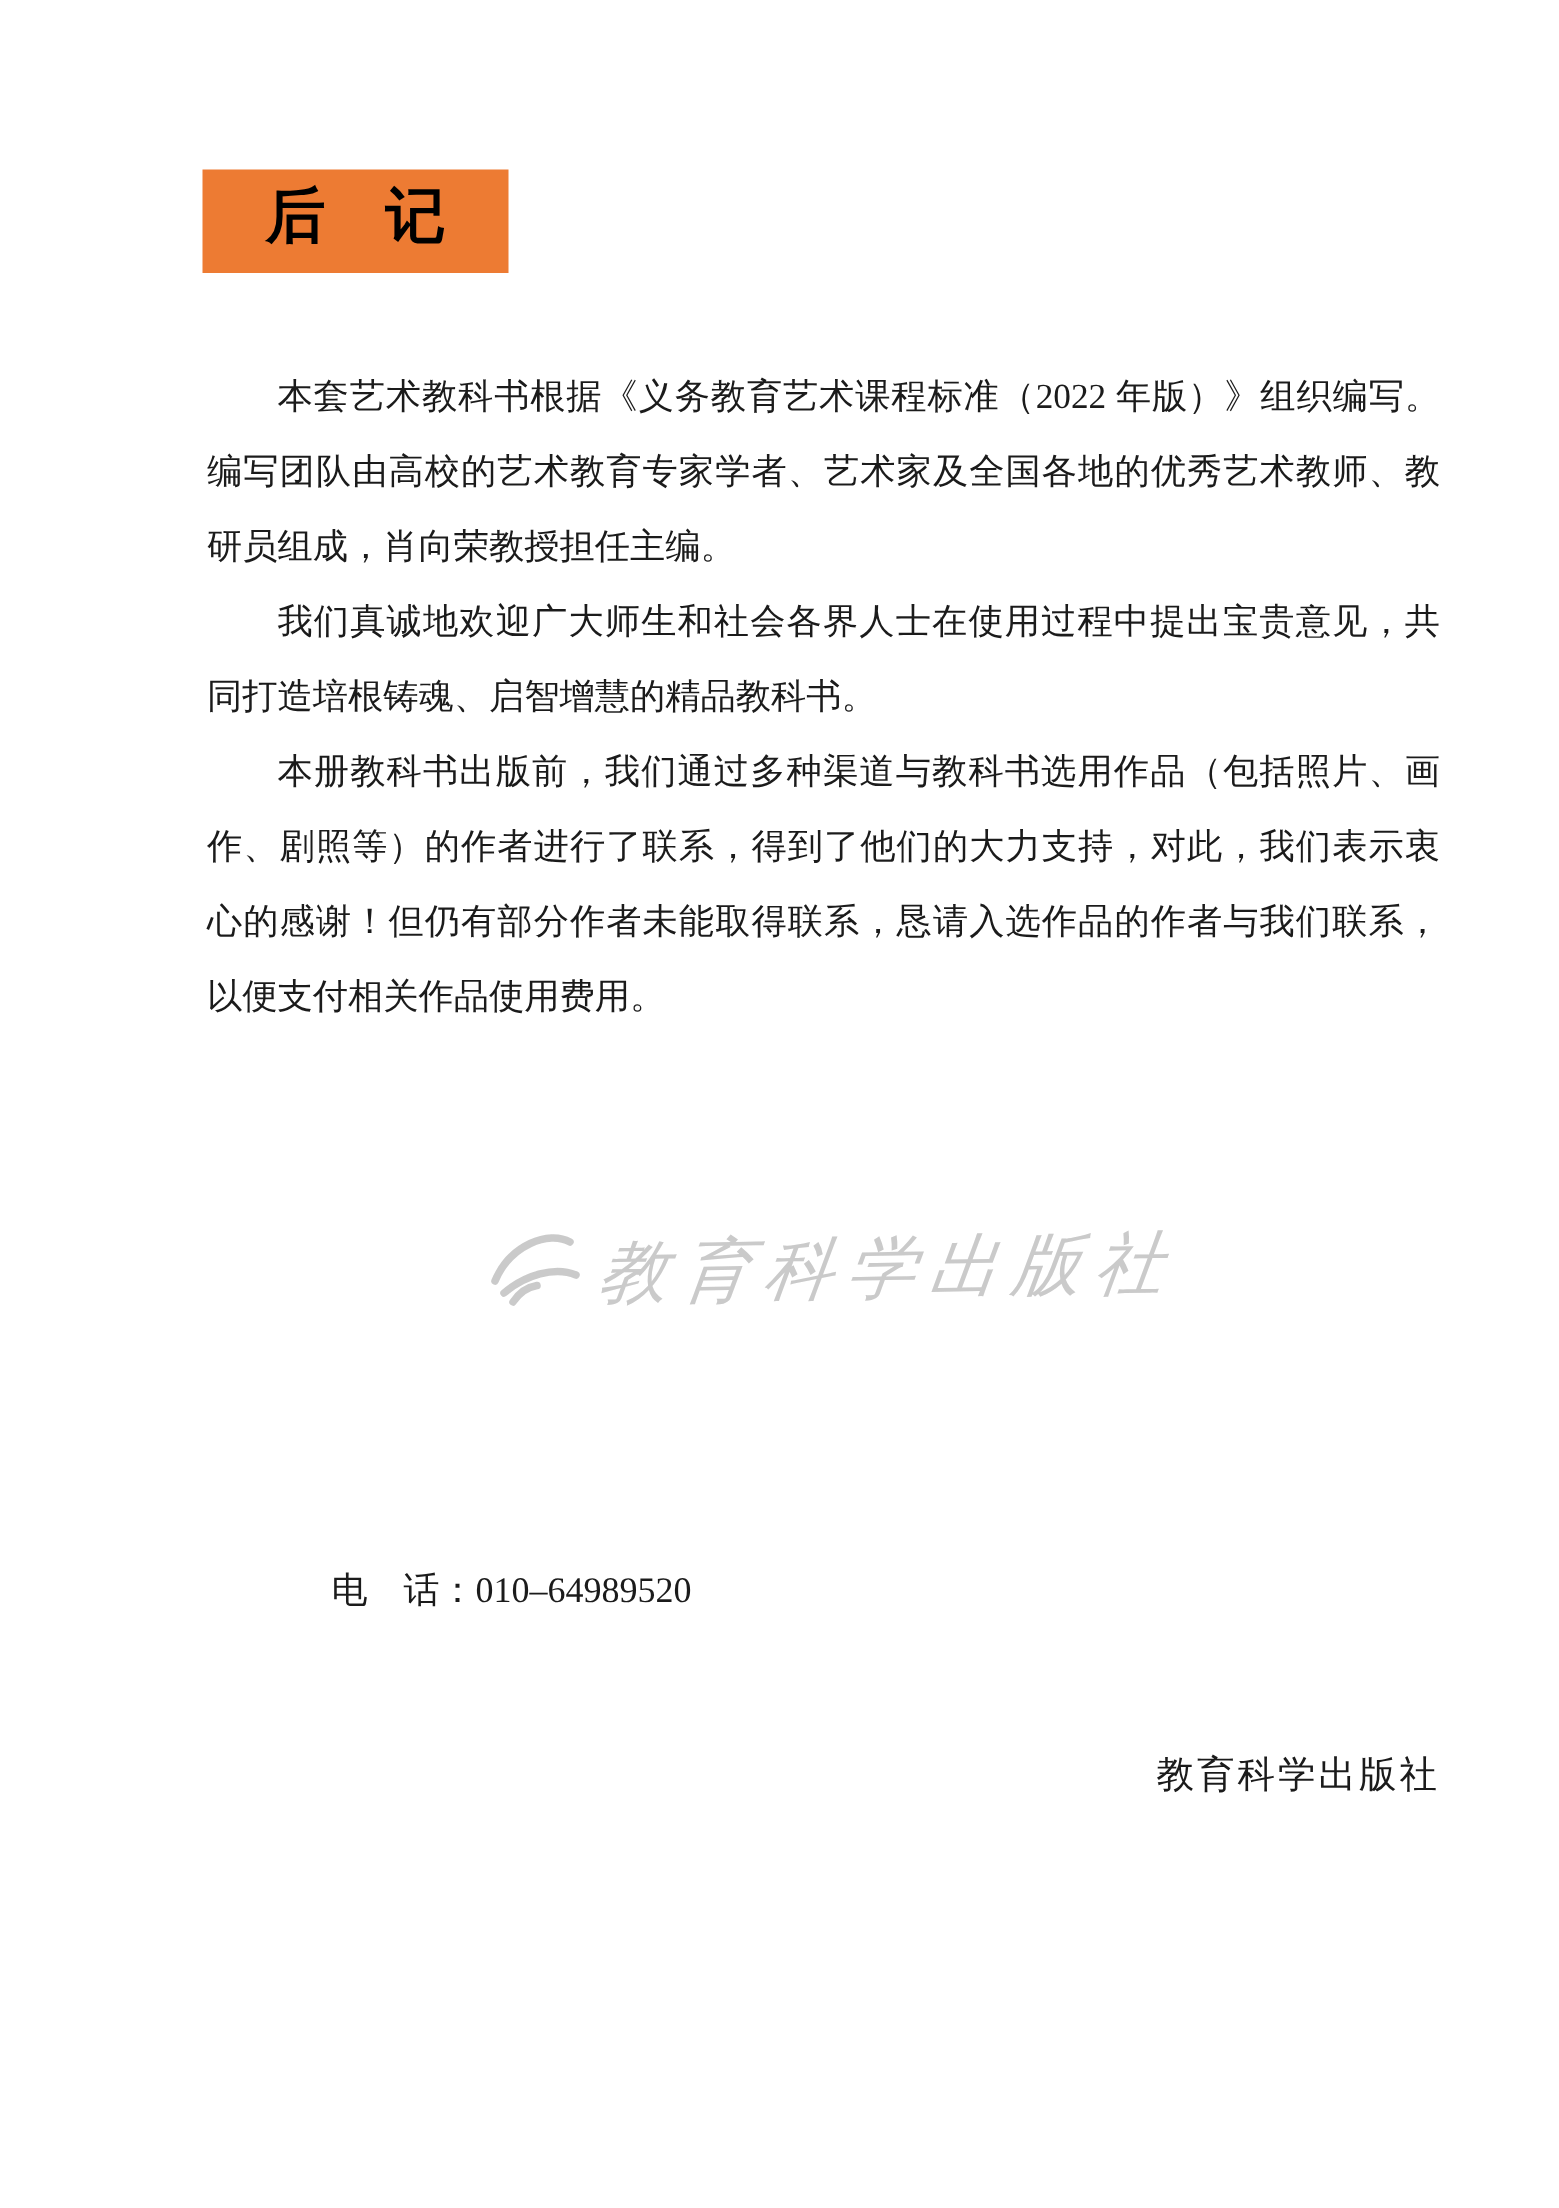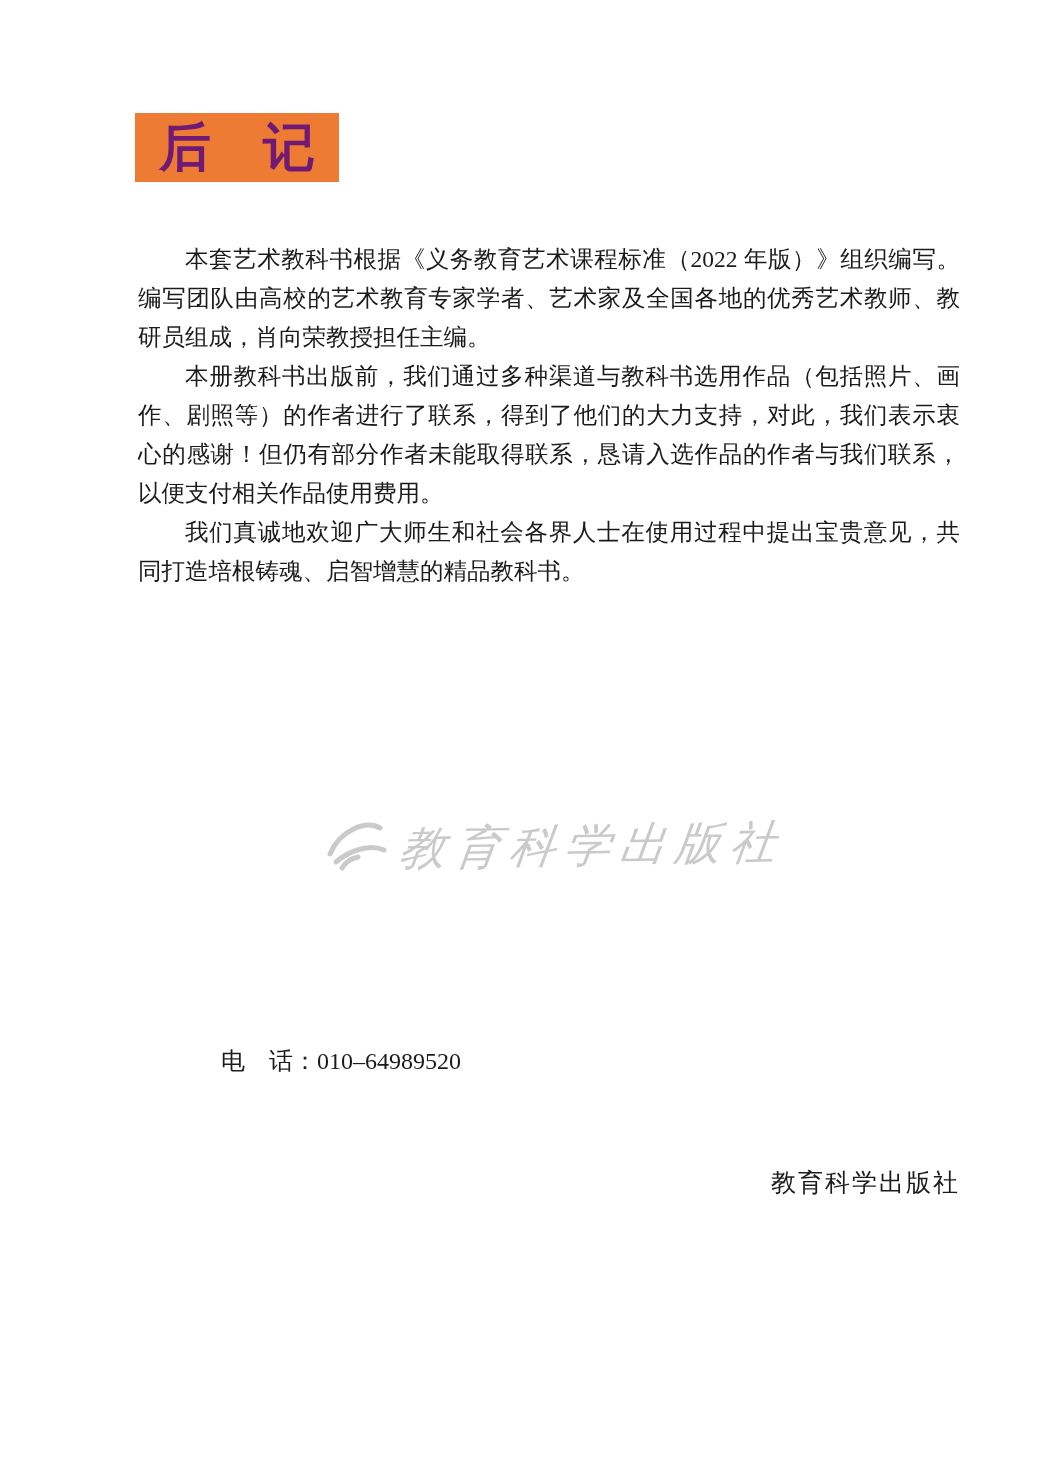--- a/index.html
+++ b/index.html
@@ -23,34 +23,34 @@
     left: 135px;
     top: 113px;
     width: 204px;
     height: 69px;
     background: var(--accent-orange);
     display: flex;
     align-items: center;
     justify-content: center;
   }
   .title-box .title-text {
-    color: #701a75;
-    font-family: Liberation Serif, serif;
+    color: #000000;
+    font-family: Liberation Mono, monospace;
     font-weight: bold;
-    font-size: 52px;
+    font-size: 40px;
     line-height: 1;
     white-space: pre;
   }
   .body-text {
     position: absolute;
     left: 138px;
     top: 240px;
     width: 822px;
     font-size: 23.5px;
-    line-height: 39px;
+    line-height: 50px;
     text-align: justify;
     z-index: 1;
   }
   .body-text p {
     margin: 0;
     text-indent: 2em;
   }
   .contact {
     position: absolute;
     left: 185px;
@@ -104,22 +104,22 @@
     </svg>
     <span class="wm-text">教育科学出版社</span>
   </div>
 
   <div class="title-box">
     <span class="title-text">后　记</span>
   </div>
 
   <div class="body-text">
     <p>本套艺术教科书根据《义务教育艺术课程标准（2022 年版）》组织编写。编写团队由高校的艺术教育专家学者、艺术家及全国各地的优秀艺术教师、教研员组成，肖向荣教授担任主编。</p>
+    <p>我们真诚地欢迎广大师生和社会各界人士在使用过程中提出宝贵意见，共同打造培根铸魂、启智增慧的精品教科书。</p>
     <p>本册教科书出版前，我们通过多种渠道与教科书选用作品（包括照片、画作、剧照等）的作者进行了联系，得到了他们的大力支持，对此，我们表示衷心的感谢！但仍有部分作者未能取得联系，恳请入选作品的作者与我们联系，以便支付相关作品使用费用。</p>
-    <p>我们真诚地欢迎广大师生和社会各界人士在使用过程中提出宝贵意见，共同打造培根铸魂、启智增慧的精品教科书。</p>
   </div>
 
   <div class="contact">
     <div class="line">
       <span>电　话：</span><span>010–64989520</span>
     </div>
   </div>
 
   <div class="footer-publisher">教育科学出版社</div>
 

